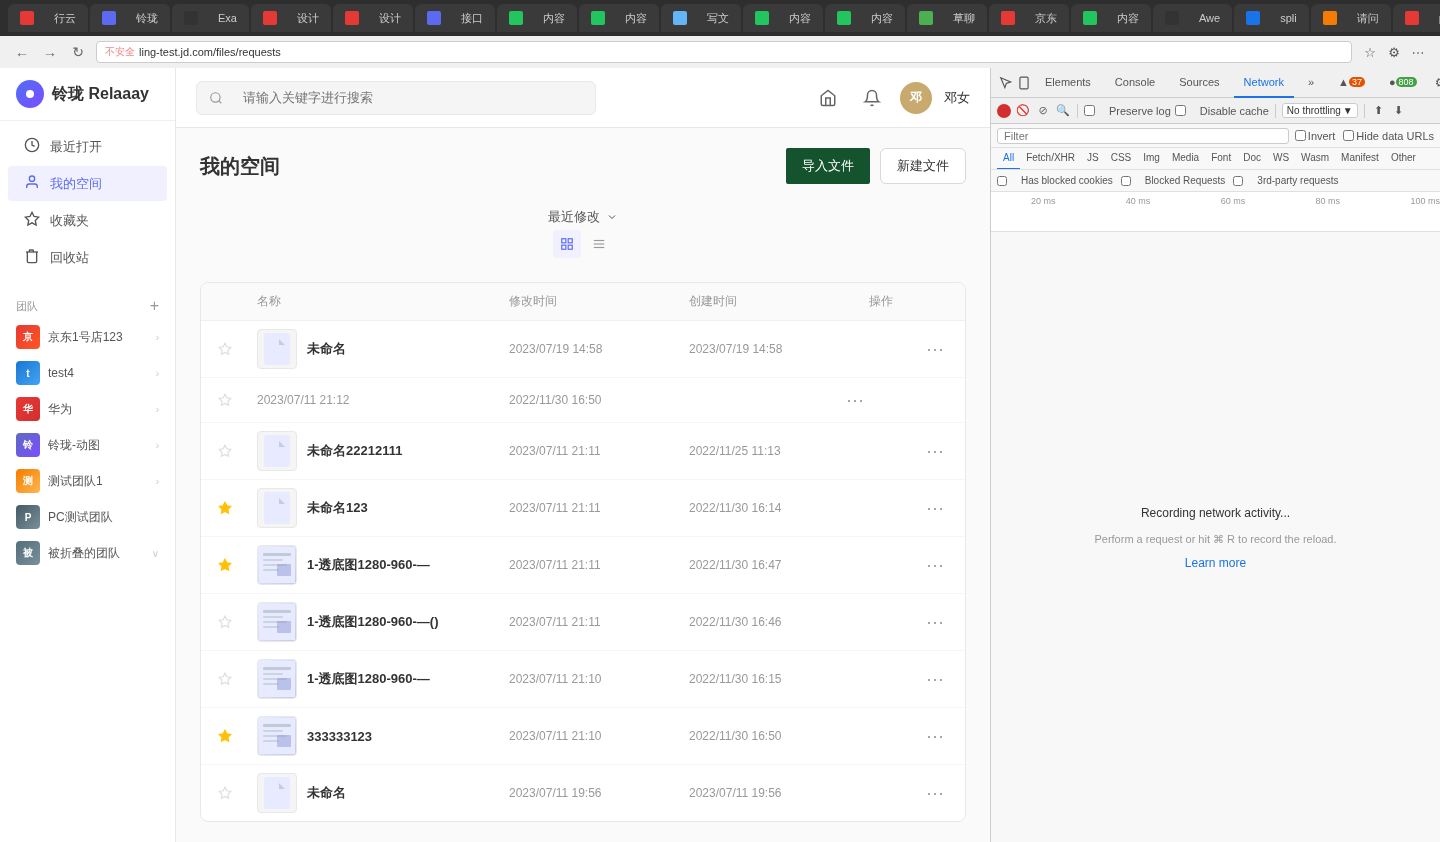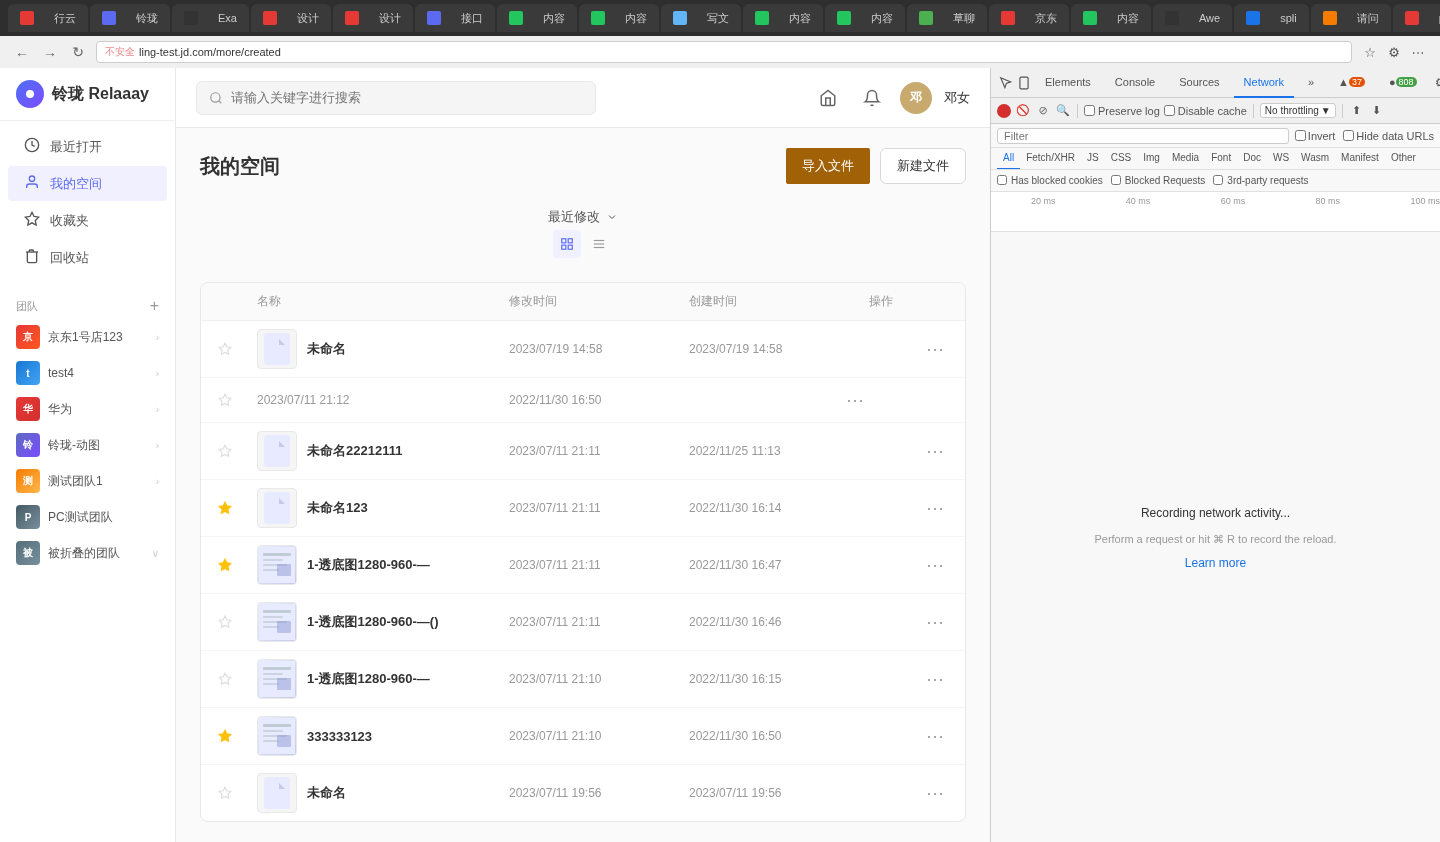--- a/index.html
+++ b/index.html
@@ -37,32 +37,32 @@
     .sidebar-item svg { width: 16px; height: 16px; flex-shrink: 0; }
     .sidebar-section { padding: 12px 16px 4px; font-size: 11px; color: #999; display: flex; align-items: center; justify-content: space-between; }
     .sidebar-team-item { display: flex; align-items: center; gap: 8px; padding: 6px 16px; cursor: pointer; font-size: 12px; color: #555; }
     .team-avatar { width: 24px; height: 24px; border-radius: 4px; flex-shrink: 0; object-fit: cover; display: flex; align-items: center; justify-content: center; font-size: 10px; color: white; font-weight: bold; }
     .team-name { flex: 1; overflow: hidden; text-overflow: ellipsis; white-space: nowrap; font-size: 12px; }
     .team-arrow { color: #ccc; font-size: 10px; }
 
     
     .main-content { flex: 1; display: flex; flex-direction: column; overflow: hidden; background: #fafafa; }
     .topbar { background: white; border-bottom: 1px solid #e8e8e8; padding: 0 20px; height: 60px; display: flex; align-items: center; gap: 12px; }
-    .search-box { flex: 1; max-width: 400px; display: flex; align-items: center; background: #f5f5f5; border: 1px solid #e8e8e8; border-radius: 6px; padding: 0 12px; height: 34px; gap: 8px; }
+    .search-box { flex: 1; max-width: 400px; display: flex; align-items: center; background: #f5f5f5; border: 1px solid #e8e8e8; border-radius: 6px; padding: 0 12px; height: 34px; gap: 20px; }
     .search-box input { border: none; background: transparent; outline: none; font-size: 13px; color: #333; flex: 1; }
     .topbar-actions { display: flex; align-items: center; gap: 12px; margin-left: auto; }
     .topbar-icon { width: 32px; height: 32px; display: flex; align-items: center; justify-content: center; cursor: pointer; color: #666; font-size: 18px; }
     .user-avatar { width: 32px; height: 32px; border-radius: 50%; background: #e0e0e0; display: flex; align-items: center; justify-content: center; overflow: hidden; }
     .user-name { font-size: 13px; color: #333; }
 
     .page-content { padding: 20px 24px; flex: 1; overflow-y: auto; }
     .page-header { display: flex; align-items: center; justify-content: space-between; margin-bottom: 20px; }
     .page-title { font-size: 20px; font-weight: 600; color: #333; }
     .header-actions { display: flex; gap: 10px; }
-    .btn-primary { background: #a16207; color: white; border: none; border-radius: 2px; padding: 8px 16px; font-size: 13px; cursor: pointer; }
+    .btn-primary { background: #14532d; color: white; border: none; border-radius: 2px; padding: 8px 16px; font-size: 13px; cursor: pointer; }
     .btn-secondary { background: white; color: #333; border: 1px solid #d9d9d9; border-radius: 6px; padding: 8px 16px; font-size: 13px; cursor: pointer; }
 
     .filter-bar { display: flex; align-items: center; justify-content: space-between; margin-bottom: 24px; flex-direction: column; }
     .filter-dropdown { display: flex; align-items: center; gap: 6px; font-size: 13px; color: #555; cursor: pointer; padding: 4px 8px; border-radius: 4px; }
     .view-toggle { display: flex; gap: 4px; }
     .view-btn { width: 28px; height: 28px; display: flex; align-items: center; justify-content: center; cursor: pointer; border-radius: 4px; color: #999; font-size: 14px; }
     .view-btn.active { color: #5b6af0; background: #f0f0ff; }
 
     
     .file-table { background: white; border-radius: 8px; border: 1px solid #e8e8e8; overflow: hidden; }
@@ -85,34 +85,34 @@
     .devtools-toolbar { background: #f0f0f0; border-bottom: 1px solid #ccc; display: flex; align-items: center; padding: 0 8px; height: 30px; gap: 4px; }
     .dt-tab { padding: 0 10px; height: 30px; display: flex; align-items: center; font-size: 11px; color: #555; cursor: pointer; border-bottom: 2px solid transparent; }
     .dt-tab.active { color: #1a73e8; border-bottom-color: #1a73e8; }
     .dt-toolbar-icons { display: flex; align-items: center; gap: 6px; margin-left: auto; }
     .dt-icon-btn { width: 20px; height: 20px; display: flex; align-items: center; justify-content: center; color: #555; cursor: pointer; font-size: 13px; border-radius: 3px; }
     .devtools-subtoolbar { background: #f0f0f0; border-bottom: 1px solid #ccc; display: flex; align-items: center; padding: 0 6px; height: 26px; gap: 4px; flex-wrap: wrap; }
     .dt-record-btn { width: 14px; height: 14px; border-radius: 50%; background: #d32f2f; cursor: pointer; flex-shrink: 0; }
     .dt-icon-small { width: 16px; height: 16px; display: flex; align-items: center; justify-content: center; color: #555; cursor: pointer; font-size: 11px; }
     .dt-filter-icon { color: #666; }
     .dt-search-icon { color: #666; }
-    .dt-checkbox-label { display: flex; align-items: center; gap: 3px; color: #555; font-size: 11px; cursor: pointer; white-space: nowrap; }
+    .dt-checkbox-label { display: flex; align-items: center; gap: 14px; color: #555; font-size: 11px; cursor: pointer; white-space: nowrap; }
     .dt-checkbox-label input { width: 11px; height: 11px; }
     .dt-separator { width: 1px; height: 14px; background: #ccc; margin: 0 2px; }
     .dt-throttle { background: white; border: 1px solid #ccc; border-radius: 3px; padding: 1px 4px; font-size: 10px; color: #333; display: flex; align-items: center; gap: 2px; cursor: pointer; }
     .devtools-filter-bar { background: #f8f8f8; border-bottom: 1px solid #e0e0e0; display: flex; align-items: center; padding: 2px 6px; height: 24px; gap: 6px; }
     .filter-input { flex: 1; border: 1px solid #ccc; border-radius: 3px; padding: 1px 6px; font-size: 11px; color: #333; outline: none; }
     .filter-options { display: flex; gap: 8px; align-items: center; }
     .filter-option { display: flex; align-items: center; gap: 2px; color: #555; font-size: 11px; cursor: pointer; }
     .filter-option input { width: 11px; height: 11px; }
     .devtools-type-tabs { background: #f8f8f8; border-bottom: 1px solid #e0e0e0; display: flex; align-items: center; padding: 0 6px; height: 22px; gap: 0; overflow-x: auto; }
     .type-tab { padding: 0 6px; font-size: 10px; color: #555; cursor: pointer; height: 22px; display: flex; align-items: center; border-bottom: 2px solid transparent; white-space: nowrap; }
     .type-tab.active { color: #1a73e8; border-bottom-color: #1a73e8; }
     .devtools-filter-opts { background: #f8f8f8; border-bottom: 1px solid #e0e0e0; display: flex; align-items: center; padding: 0 6px; height: 22px; gap: 8px; }
-    .filter-opt { display: flex; align-items: flex-start; gap: 4px; color: #555; font-size: 10px; cursor: pointer; }
+    .filter-opt { display: flex; align-items: center; gap: 14px; color: #555; font-size: 10px; cursor: pointer; }
     .filter-opt input { width: 10px; height: 10px; }
     .timeline-area { height: 40px; background: white; border-bottom: 1px solid #e0e0e0; position: relative; display: flex; align-items: flex-end; padding: 0 40px; }
     .timeline-labels { display: flex; justify-content: space-between; width: 100%; position: absolute; top: 4px; left: 40px; right: 0; padding-right: 40px; }
     .timeline-label { font-size: 9px; color: #999; }
     .devtools-empty { flex: 1; display: flex; flex-direction: column; align-items: center; justify-content: center; color: #666; font-size: 12px; gap: 8px; }
     .devtools-empty-text { color: #999; font-size: 11px; text-align: center; line-height: 1.6; }
     .learn-more-link { color: #1a73e8; cursor: pointer; }
 
     
     .avatar-jd { background: linear-gradient(135deg, #e53935, #ff5722); }
@@ -219,21 +219,21 @@
         <div class="browser-tab-favicon" style="background:#1a73e8;"></div>
         <span class="browser-tab-text">新标</span>
       </div>
     </div>
   <div class="browser-nav">
     <div class="nav-btn">←</div>
     <div class="nav-btn">→</div>
     <div class="nav-btn">↻</div>
     <div class="address-bar">
       <span class="warning">不安全</span>
-      <span>ling-test.jd.com/more/created</span>
+      <span>ling-test.jd.com/files/requests</span>
     </div>
     <div class="nav-actions">
       <div class="nav-action-btn">☆</div>
       <div class="nav-action-btn">⚙</div>
       <div class="nav-action-btn">⋯</div>
     </div>
   </div>
 </div>
 
 <div class="main-layout">

